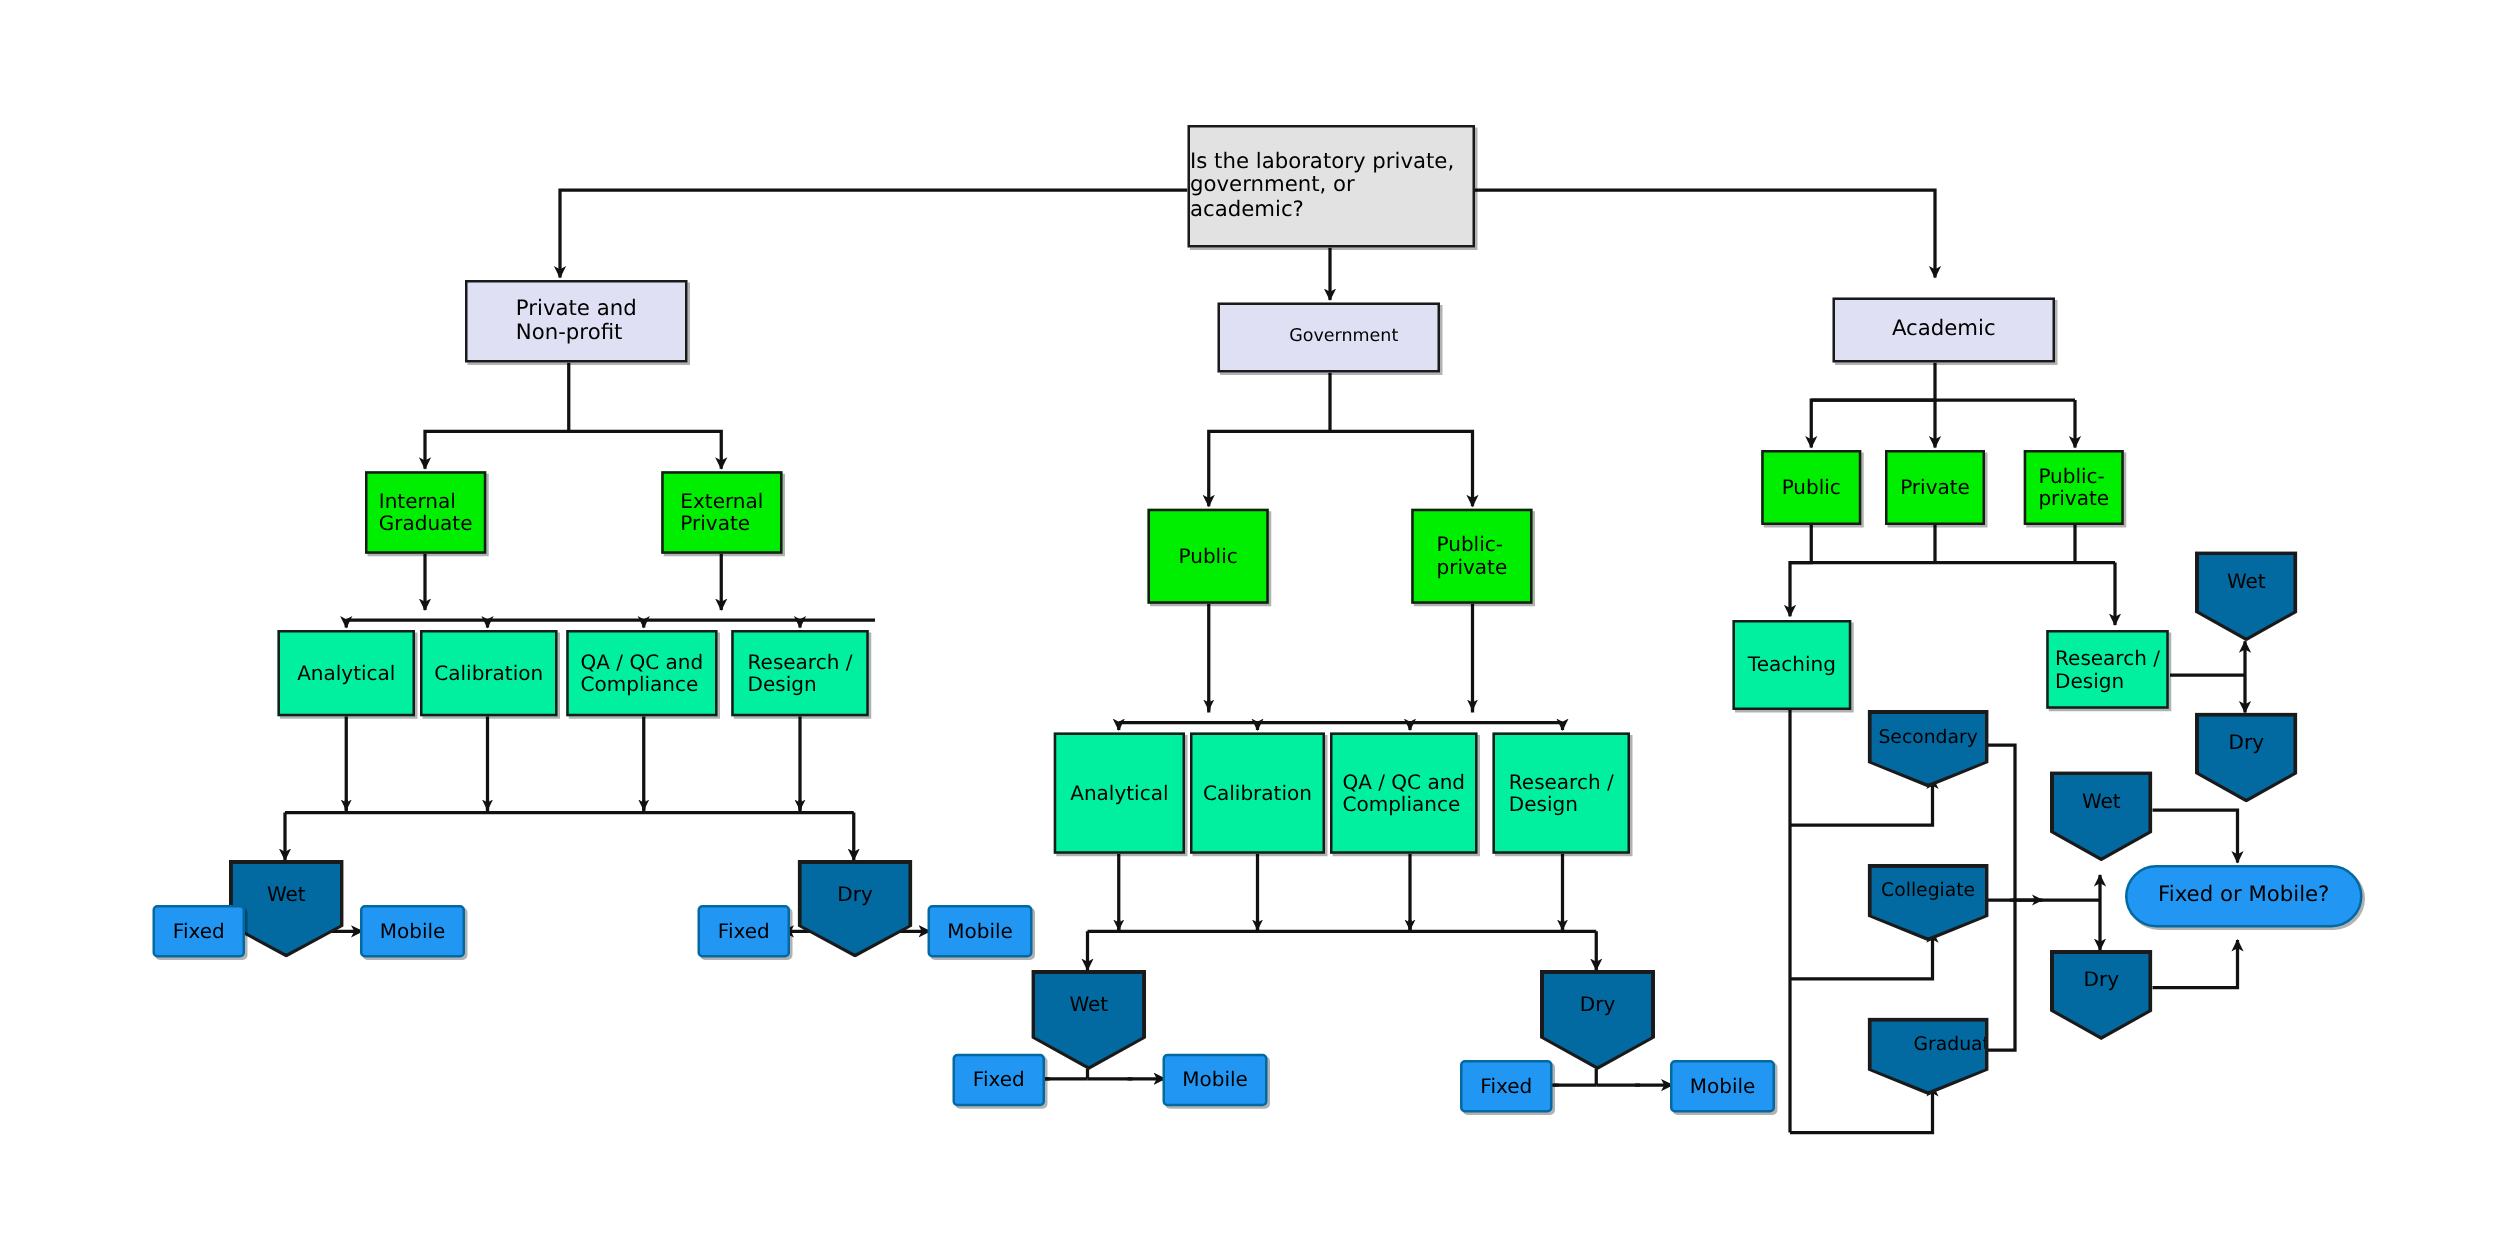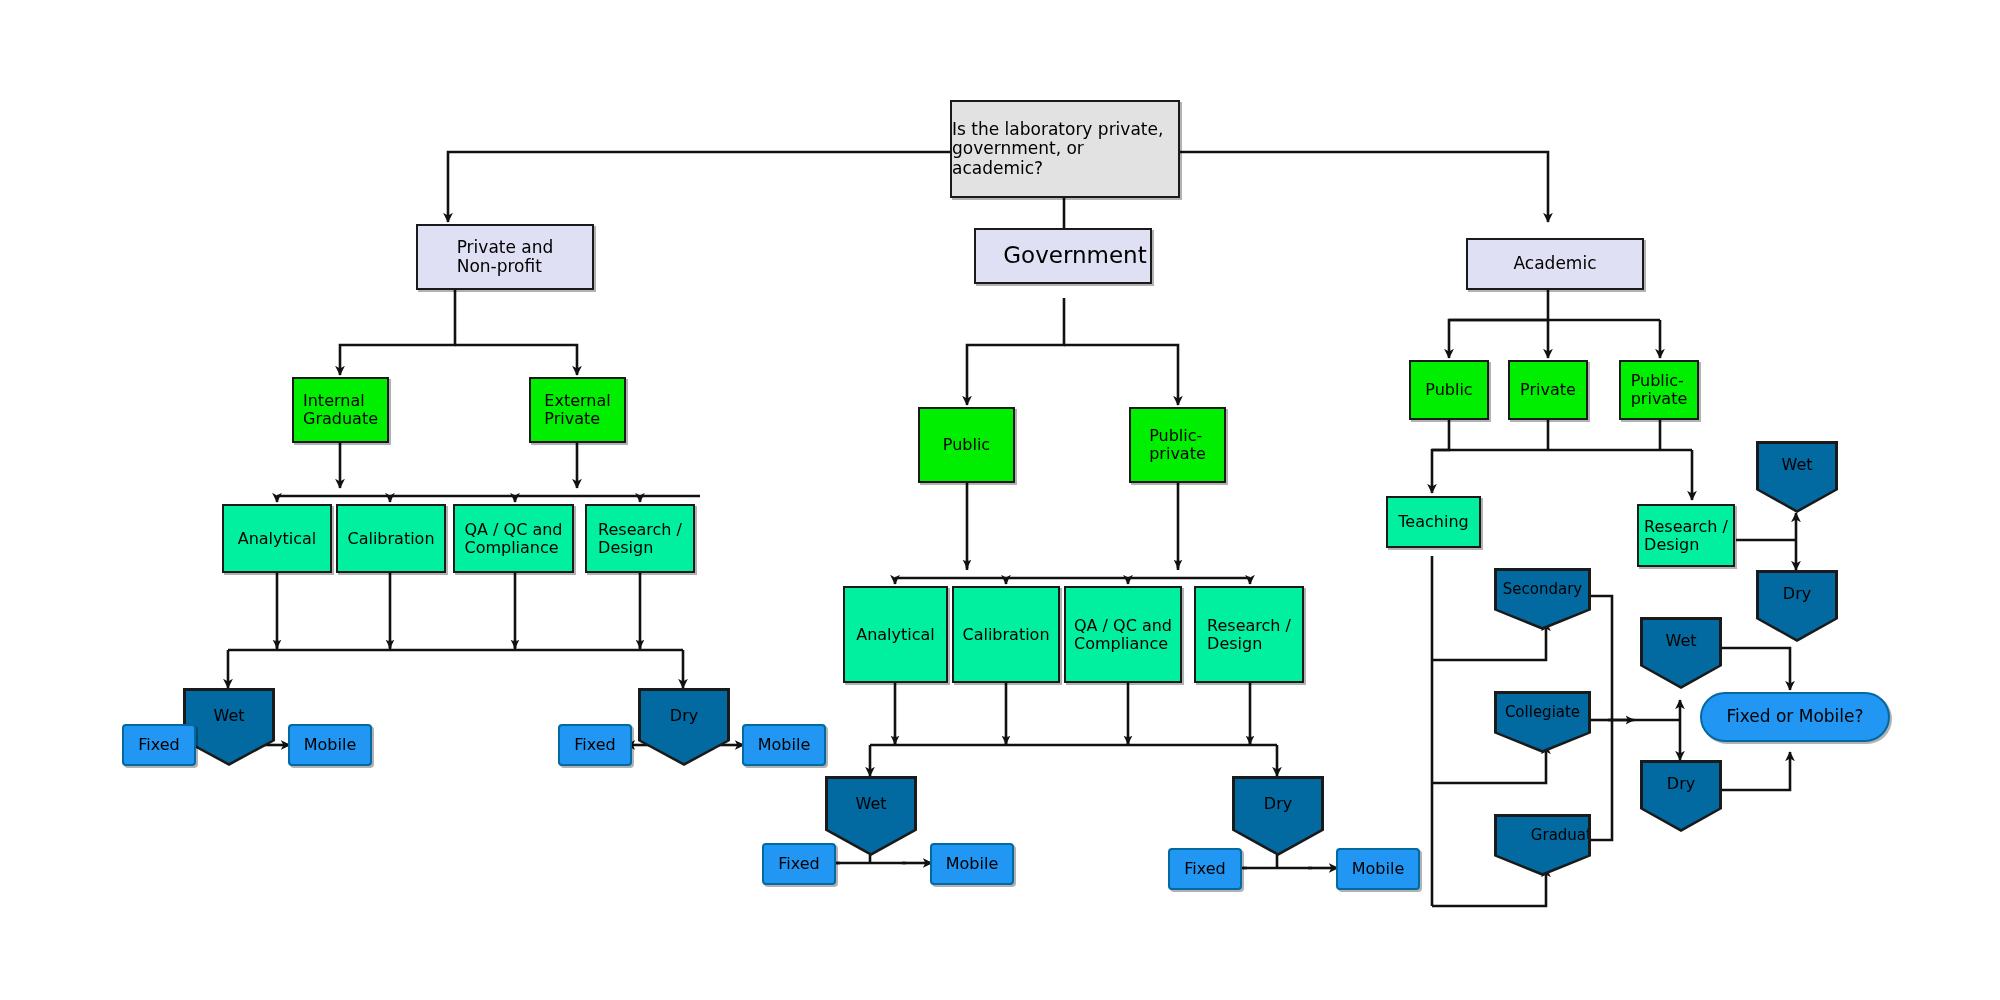--- a/index.html
+++ b/index.html
@@ -211,21 +211,21 @@
       <path d="M 1736,540 L 1796,540"></path>
       <path d="M 1796,540 L 1796,513" marker-end="url(#ah)"></path>
       <path d="M 1796,540 L 1796,570" marker-end="url(#ah)"></path>
 
     </g>
   </svg>
 
   <div class="node rect gray" style="left:950px; top:100px; width:230px; height:98px; font-size:17px;">Is the laboratory private,
 government, or academic?</div>
 
-  <div class="node rect lav" style="left:372px; top:224px; width:178px; height:66px; font-size:17px;margin-left:44px;">Private and
+  <div class="node rect lav" style="left:372px; top:224px; width:178px; height:66px; font-size:17px;">Private and
 Non-profit</div>
 
   <div class="node rect green" style="left:292px; top:377px; width:97px; height:66px; font-size:16px;">Internal
 Graduate</div>
   <div class="node rect green" style="left:529px; top:377px; width:97px; height:66px; font-size:16px;">External
 Private</div>
 
   <div class="node rect spring" style="left:222px; top:504px; width:110px; height:69px; font-size:16px;">Analytical</div>
   <div class="node rect spring" style="left:336px; top:504px; width:110px; height:69px; font-size:16px;">Calibration</div>
   <div class="node rect spring" style="left:453px; top:504px; width:121px; height:69px; font-size:16px;">QA / QC and
@@ -237,21 +237,21 @@
   <div class="node pent" style="left:186px; top:691px; width:86px; height:72px; font-size:16px;">Wet</div>
 
   <div class="pent-border" style="left:638px; top:688px; width:92px; height:78px;"></div>
   <div class="node pent" style="left:641px; top:691px; width:86px; height:72px; font-size:16px;">Dry</div>
 
   <div class="node round round-sq" style="left:122px; top:724px; width:74px; height:42px; font-size:16px;">Fixed</div>
   <div class="node round round-sq" style="left:288px; top:724px; width:84px; height:42px; font-size:16px;">Mobile</div>
   <div class="node round round-sq" style="left:558px; top:724px; width:74px; height:42px; font-size:16px;">Fixed</div>
   <div class="node round round-sq" style="left:742px; top:724px; width:84px; height:42px; font-size:16px;">Mobile</div>
 
-  <div class="node rect lav" style="left:974px; top:228px; width:178px; height:56px; font-size:23px;padding-left:24px;">Government</div>
+  <div class="node rect lav" style="left:974px; top:242px; width:178px; height:56px; font-size:14px;padding-left:24px;">Government</div>
 
   <div class="node rect green" style="left:918px; top:407px; width:97px; height:76px; font-size:16px;">Public</div>
   <div class="node rect green" style="left:1129px; top:407px; width:97px; height:76px; font-size:16px;">Public-
 private</div>
 
   <div class="node rect spring" style="left:843px; top:586px; width:105px; height:97px; font-size:16px;">Analytical</div>
   <div class="node rect spring" style="left:952px; top:586px; width:108px; height:97px; font-size:16px;">Calibration</div>
   <div class="node rect spring" style="left:1064px; top:586px; width:118px; height:97px; font-size:16px;">QA / QC and
 Compliance</div>
   <div class="node rect spring" style="left:1194px; top:586px; width:110px; height:97px; font-size:16px;">Research /
@@ -268,21 +268,21 @@
   <div class="node round round-sq" style="left:1168px; top:848px; width:74px; height:42px; font-size:16px;">Fixed</div>
   <div class="node round round-sq" style="left:1336px; top:848px; width:84px; height:42px; font-size:16px;">Mobile</div>
 
   <div class="node rect lav" style="left:1466px; top:238px; width:178px; height:52px; font-size:17px;">Academic</div>
 
   <div class="node rect green" style="left:1409px; top:360px; width:80px; height:60px; font-size:16px;">Public</div>
   <div class="node rect green" style="left:1508px; top:360px; width:80px; height:60px; font-size:16px;">Private</div>
   <div class="node rect green" style="left:1619px; top:360px; width:80px; height:60px; font-size:16px;">Public-
 private</div>
 
-  <div class="node rect spring" style="left:1386px; top:496px; width:95px; height:52px; font-size:16px;">Teaching</div>
+  <div class="node rect spring" style="left:1386px; top:496px; width:95px; height:72px; font-size:16px;">Teaching</div>
   <div class="node rect spring" style="left:1637px; top:504px; width:98px; height:63px; font-size:16px;">Research /
 Design</div>
 
   <div class="pent-border" style="left:1494px; top:568px; width:97px; height:62px;"></div>
   <div class="node pent" style="left:1497px; top:571px; width:91px; height:56px; font-size:15px; padding-top:10px;">Secondary</div>
 
   <div class="pent-border" style="left:1494px; top:691px; width:97px; height:62px;"></div>
   <div class="node pent" style="left:1497px; top:694px; width:91px; height:56px; font-size:15px; padding-top:10px;">Collegiate</div>
 
   <div class="pent-border" style="left:1494px; top:814px; width:97px; height:62px;"></div>

